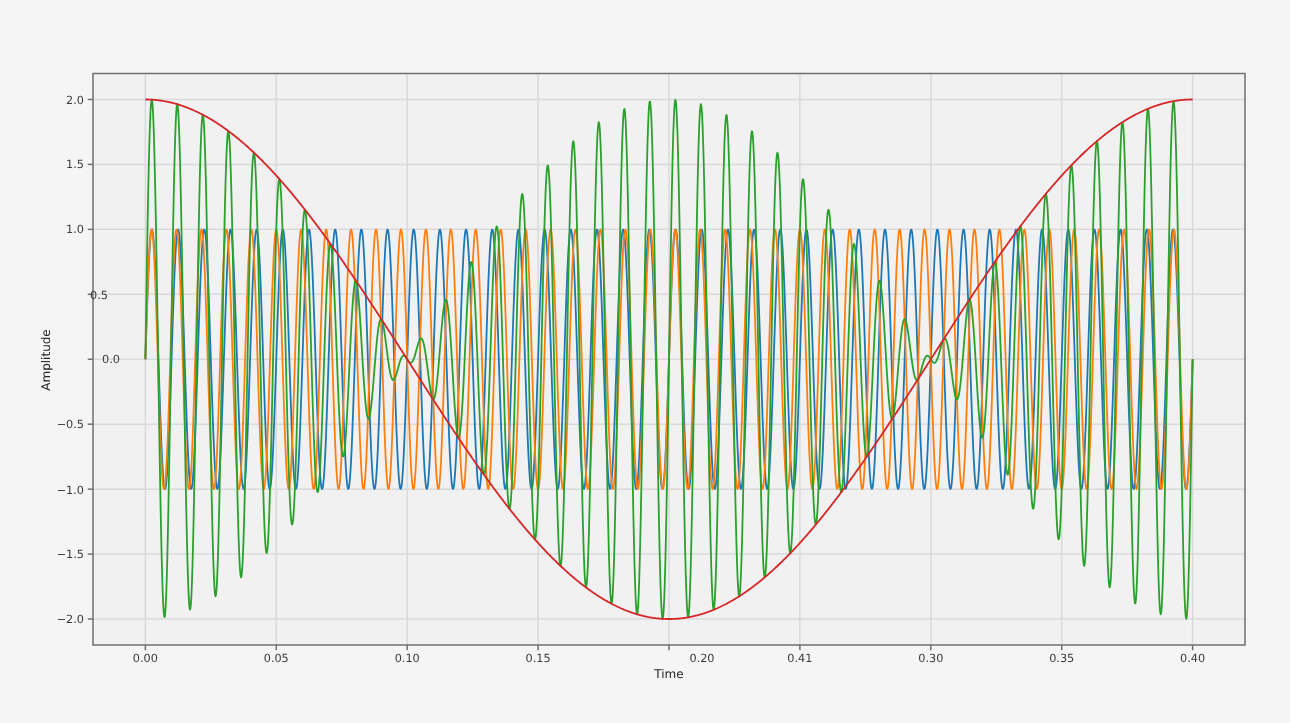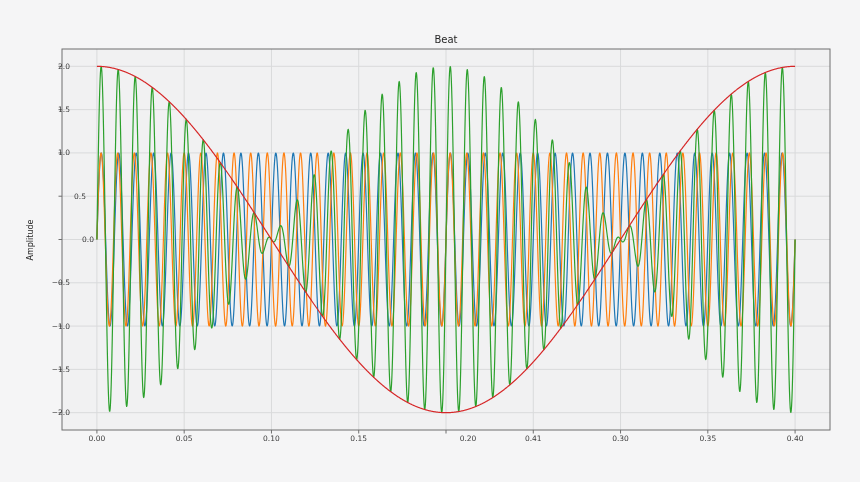--- a/index.html
+++ b/index.html
@@ -47,21 +47,21 @@
   .xtick-label {
     position: absolute;
     top: 434px;
     transform: translateX(-50%);
     font-size: 7.5px;
     color: var(--tick-label);
     white-space: nowrap;
   }
   .ytick-label {
     position: absolute;
-    left: 0; width: 70px;
+    left: 0; width: 56px;
     text-align: right;
     font-size: 7.5px;
     color: var(--tick-label);
     white-space: nowrap;
   }
 </style>
 </head>
 <body>
 
 <div id="figure">
@@ -102,21 +102,21 @@
       <line x1="58.5" y1="412.68181818181813" x2="62" y2="412.68181818181813" stroke="#6f6f6f" stroke-width="1"></line>
       <line x1="58.5" y1="369.3863636363636" x2="62" y2="369.3863636363636" stroke="#6f6f6f" stroke-width="1"></line>
       <line x1="58.5" y1="326.0909090909091" x2="62" y2="326.0909090909091" stroke="#6f6f6f" stroke-width="1"></line>
       <line x1="58.5" y1="282.79545454545456" x2="62" y2="282.79545454545456" stroke="#6f6f6f" stroke-width="1"></line>
       <line x1="58.5" y1="239.5" x2="62" y2="239.5" stroke="#6f6f6f" stroke-width="1"></line>
       <line x1="58.5" y1="196.20454545454544" x2="62" y2="196.20454545454544" stroke="#6f6f6f" stroke-width="1"></line>
       <line x1="58.5" y1="152.90909090909093" x2="62" y2="152.90909090909093" stroke="#6f6f6f" stroke-width="1"></line>
       <line x1="58.5" y1="109.61363636363637" x2="62" y2="109.61363636363637" stroke="#6f6f6f" stroke-width="1"></line>
       <line x1="58.5" y1="66.31818181818183" x2="62" y2="66.31818181818183" stroke="#6f6f6f" stroke-width="1"></line>
     </svg>
-  <div class="title">Beat</div>
+  <div class="xlabel">Time</div>
   <div class="ylabel" id="ylabel" style="left: 26px; top: 239.5px; transform: rotate(-90deg) translateX(-50%);">Amplitude</div>
 <div class="xtick-label" style="left: 96.9091px;">0.00</div>
     <div class="xtick-label" style="left: 184.182px;">0.05</div>
     <div class="xtick-label" style="left: 271.455px;">0.10</div>
     <div class="xtick-label" style="left: 358.727px;">0.15</div>
     <div class="xtick-label" style="left: 446px; padding-left: 44px;">0.20</div>
     <div class="xtick-label" style="left: 533.273px;">0.41</div>
     <div class="xtick-label" style="left: 620.545px;">0.30</div>
     <div class="xtick-label" style="left: 707.818px;">0.35</div>
     <div class="xtick-label" style="left: 795.091px;">0.40</div>

